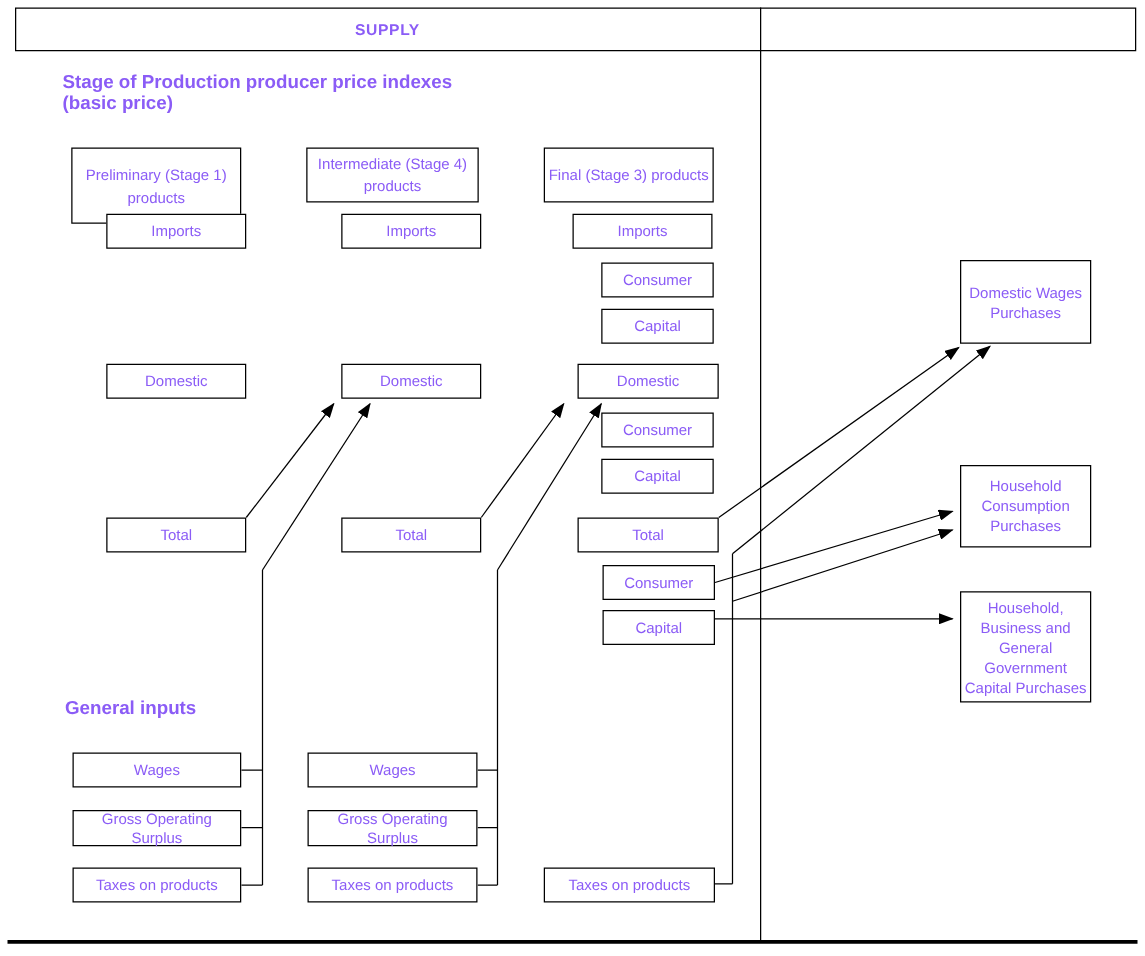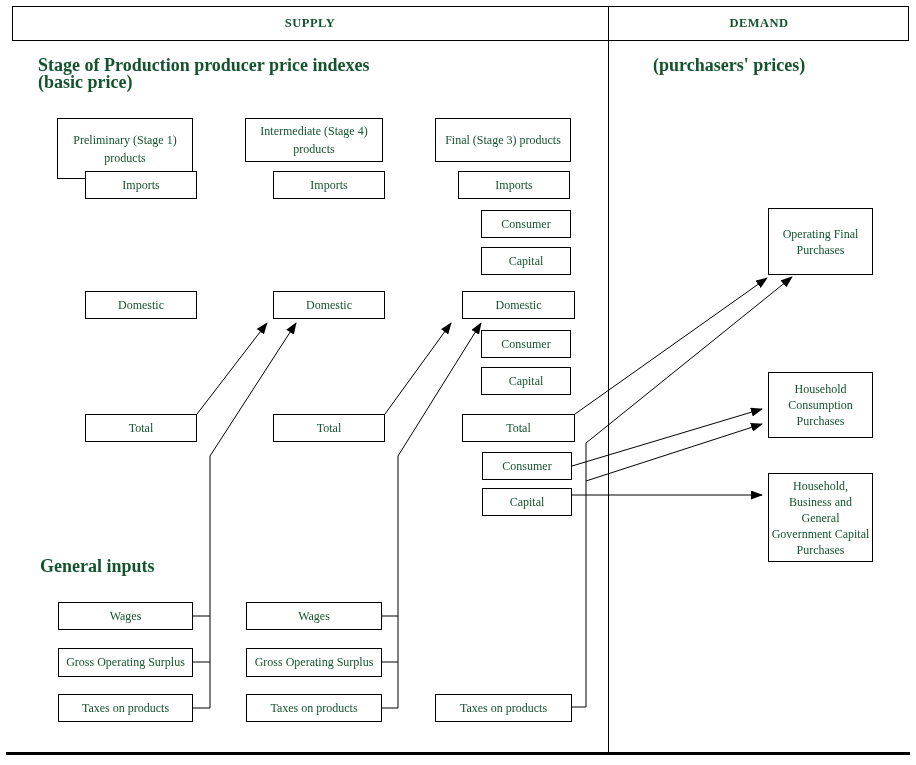--- a/index.html
+++ b/index.html
@@ -1,21 +1,21 @@
 <!DOCTYPE html>
 <html><head>
 <meta charset="utf-8">
 <style>
   html,body{margin:0;padding:0;background:#ffffff;}
   #page{
     position:relative;
     width:916px;height:765px;
     background:#ffffff;
-    font-family:Liberation Serif, serif;
-    color:#14532d;
+    font-family:Liberation Sans, sans-serif;
+    color:#8b5cf6;
     overflow:hidden;
   }
   .box{
     position:absolute;
     border:1px solid #000;
     background:#ffffff;
     display:flex;
     align-items:center;
     justify-content:center;
     text-align:center;
@@ -23,24 +23,25 @@
     line-height:15px;
     box-sizing:border-box;
     padding:1px 2px;
     z-index:2;
   }
   .stage-title{line-height:18px;}
   .demand-box{line-height:16px;}
   .heading{
     position:absolute;
     font-weight:bold;
-    font-size:18px;
+    font-size:15px;
     line-height:17px;
     white-space:nowrap;
     z-index:2;
+    margin-left:12px;
   }
   .banner-cell{
     position:absolute;
     display:flex;align-items:center;justify-content:center;
     font-weight:bold;font-size:12.5px;letter-spacing:0.5px;
     z-index:2;
   }
   #header-box{
     position:absolute;
     left:12px;top:6px;width:897px;height:35px;
@@ -92,28 +93,26 @@
 
       <line x1="572" y1="495" x2="762" y2="495" marker-end="url(#arw)"></line>
     </g>
   </svg>
 
   <div id="header-box"></div>
   <div id="divider"></div>
   <div id="bottom-rule"></div>
 
   <div class="banner-cell" style="left:12px;top:6px;width:596px;height:35px;">SUPPLY</div>
-  <div class="banner-cell" style="left:609px;top:6px;width:300px;height:35px;">DEMAND</div>
 
   <div class="heading" style="left:38px;top:57px;">
     <div>Stage of Production producer price indexes</div>
     <div>(basic price)</div>
   </div>
   <div class="heading" style="left:653px;top:57px;">
-    <div>(purchasers' prices)</div>
   </div>
   <div class="heading" style="left:40px;top:558px;">General inputs</div>
 
   <div class="box stage-title" style="left:57px;top:118px;width:136px;height:61px;">Preliminary (Stage 1) products</div>
   <div class="box" style="left:85px;top:171px;width:112px;height:28px;">Imports</div>
   <div class="box" style="left:85px;top:291px;width:112px;height:28px;">Domestic</div>
   <div class="box" style="left:85px;top:414px;width:112px;height:28px;">Total</div>
   <div class="box" style="left:58px;top:602px;width:135px;height:28px;">Wages</div>
   <div class="box" style="left:58px;top:648px;width:135px;height:29px;">Gross Operating Surplus</div>
   <div class="box" style="left:58px;top:694px;width:135px;height:28px;">Taxes on products</div>
@@ -131,17 +130,17 @@
   <div class="box" style="left:481px;top:210px;width:90px;height:28px;">Consumer</div>
   <div class="box" style="left:481px;top:247px;width:90px;height:28px;">Capital</div>
   <div class="box" style="left:462px;top:291px;width:113px;height:28px;">Domestic</div>
   <div class="box" style="left:481px;top:330px;width:90px;height:28px;">Consumer</div>
   <div class="box" style="left:481px;top:367px;width:90px;height:28px;">Capital</div>
   <div class="box" style="left:462px;top:414px;width:113px;height:28px;">Total</div>
   <div class="box" style="left:482px;top:452px;width:90px;height:28px;">Consumer</div>
   <div class="box" style="left:482px;top:488px;width:90px;height:28px;">Capital</div>
   <div class="box" style="left:435px;top:694px;width:137px;height:28px;">Taxes on products</div>
 
-  <div class="box demand-box" style="left:768px;top:208px;width:105px;height:67px;">Operating Final Purchases</div>
+  <div class="box demand-box" style="left:768px;top:208px;width:105px;height:67px;">Domestic Wages Purchases</div>
   <div class="box demand-box" style="left:768px;top:372px;width:105px;height:66px;">Household Consumption Purchases</div>
   <div class="box demand-box" style="left:768px;top:473px;width:105px;height:89px;">Household, Business and General Government Capital Purchases</div>
 
 </div>
 
 </body></html>

